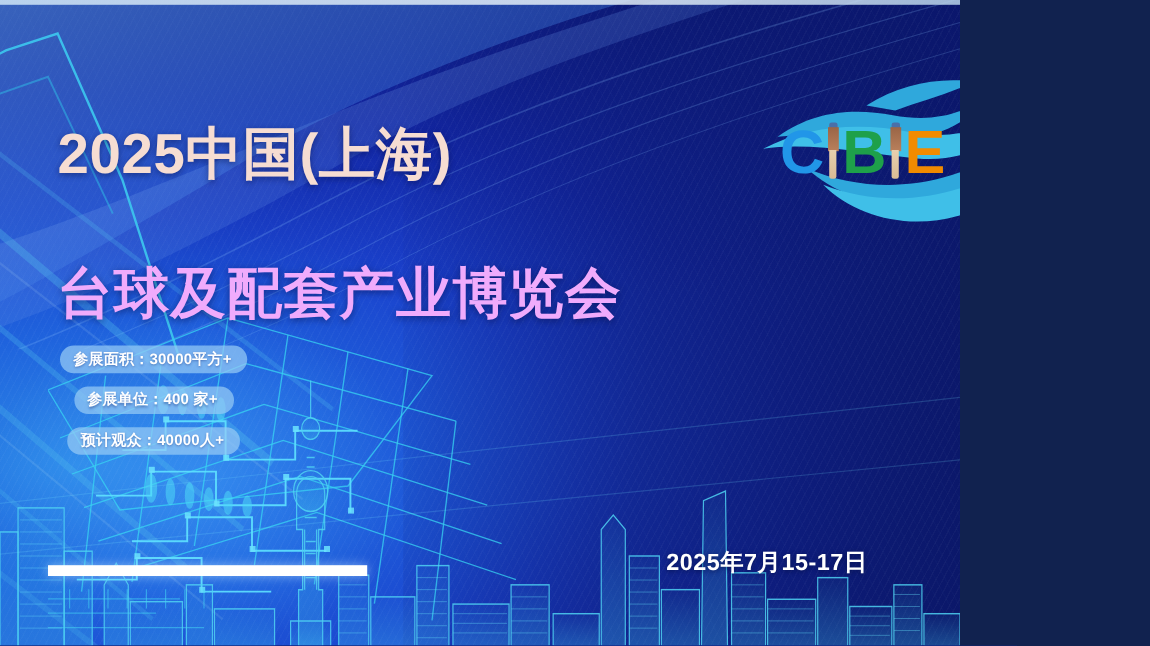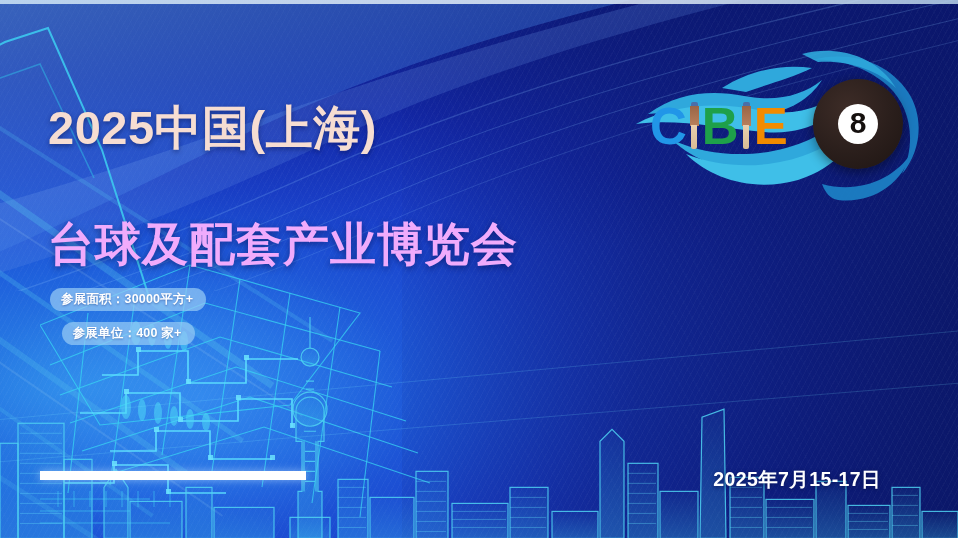--- a/index.html
+++ b/index.html
@@ -1,18 +1,18 @@
 <!DOCTYPE html>
 <html><head>
 <meta charset="utf-8">
 <style>
   html,body{margin:0;padding:0;background:#11224f;}
   *{box-sizing:border-box;}
   #poster{
-    position:relative;width:958px;height:538px;overflow:hidden;
+    position:relative;width:800px;height:538px;overflow:hidden;
     font-family:"Liberation Sans","DejaVu Sans",sans-serif;
     background:#1733c0;
   }
   
   .bg-base{
     position:absolute;inset:0;
     background:
       radial-gradient(120% 90% at 8% 72%, #2d8ae8 0%, #1f63dd 22%, #1a40cc 44%, #152bb4 64%, #11208f 100%),
       linear-gradient(110deg,#1f7ae0 0%,#1c48d2 32%,#1733c2 55%,#122a9e 78%,#0d1a70 100%);
   }
@@ -74,21 +74,21 @@
     color:#ffffff;font-size:12.5px;font-weight:700;
     white-space:nowrap;letter-spacing:.2px;
     text-shadow:0 1px 2px rgba(20,40,120,.45);
   }
   .stat-row{display:block;text-align:center;}
   .whitebar{
     position:absolute;left:40px;top:471px;width:266px;height:9px;
     background:#ffffff;box-shadow:0 0 9px rgba(190,225,255,.6);
   }
   .venue-block{
-    position:absolute;right:77px;bottom:29px;text-align:center;
+    position:absolute;right:77px;bottom:40px;text-align:center;
     color:#ffffff;
   }
   .venue-date{
     font-size:19.5px;font-weight:700;letter-spacing:.4px;
     text-shadow:0 1px 4px rgba(6,16,70,.75);
     margin-bottom:16px;white-space:nowrap;
   }
   .venue-place{
     font-size:16.5px;font-weight:700;letter-spacing:.4px;
     text-shadow:0 1px 4px rgba(6,16,70,.75);white-space:nowrap;
@@ -305,20 +305,23 @@
   <div class="headline">2025中国(上海)</div>
   <div class="subheadline">台球及配套产业博览会</div>
 
   <div class="stats">
     <span class="stat-row">
       <span class="stat">参展面积：30000平方+</span>
     </span>
     <span class="stat-row">
       <span class="stat">参展单位：400 家+</span>
     </span>
+    <span class="stat-row">
+      <span class="stat">预计观众：40000人+</span>
+    </span>
   </div>
 
   <div class="whitebar"></div>
 
   <div class="logo">
     <svg viewBox="0 0 300 160" style="position:absolute;inset:0;width:100%;height:100%;">
       <g fill="#2fa8dc">
         <path d="M22,70 C52,48 86,46 118,52 C150,58 176,52 196,36 C182,58 156,72 124,70 C96,68 60,66 22,70 Z"></path>
         <path d="M46,96 C82,112 124,114 160,104 C196,94 214,78 224,62 C220,90 198,114 162,124 C124,134 76,124 46,96 Z"></path>
         <path d="M96,44 C124,26 156,20 186,24 C166,34 142,40 120,48 Z"></path>

